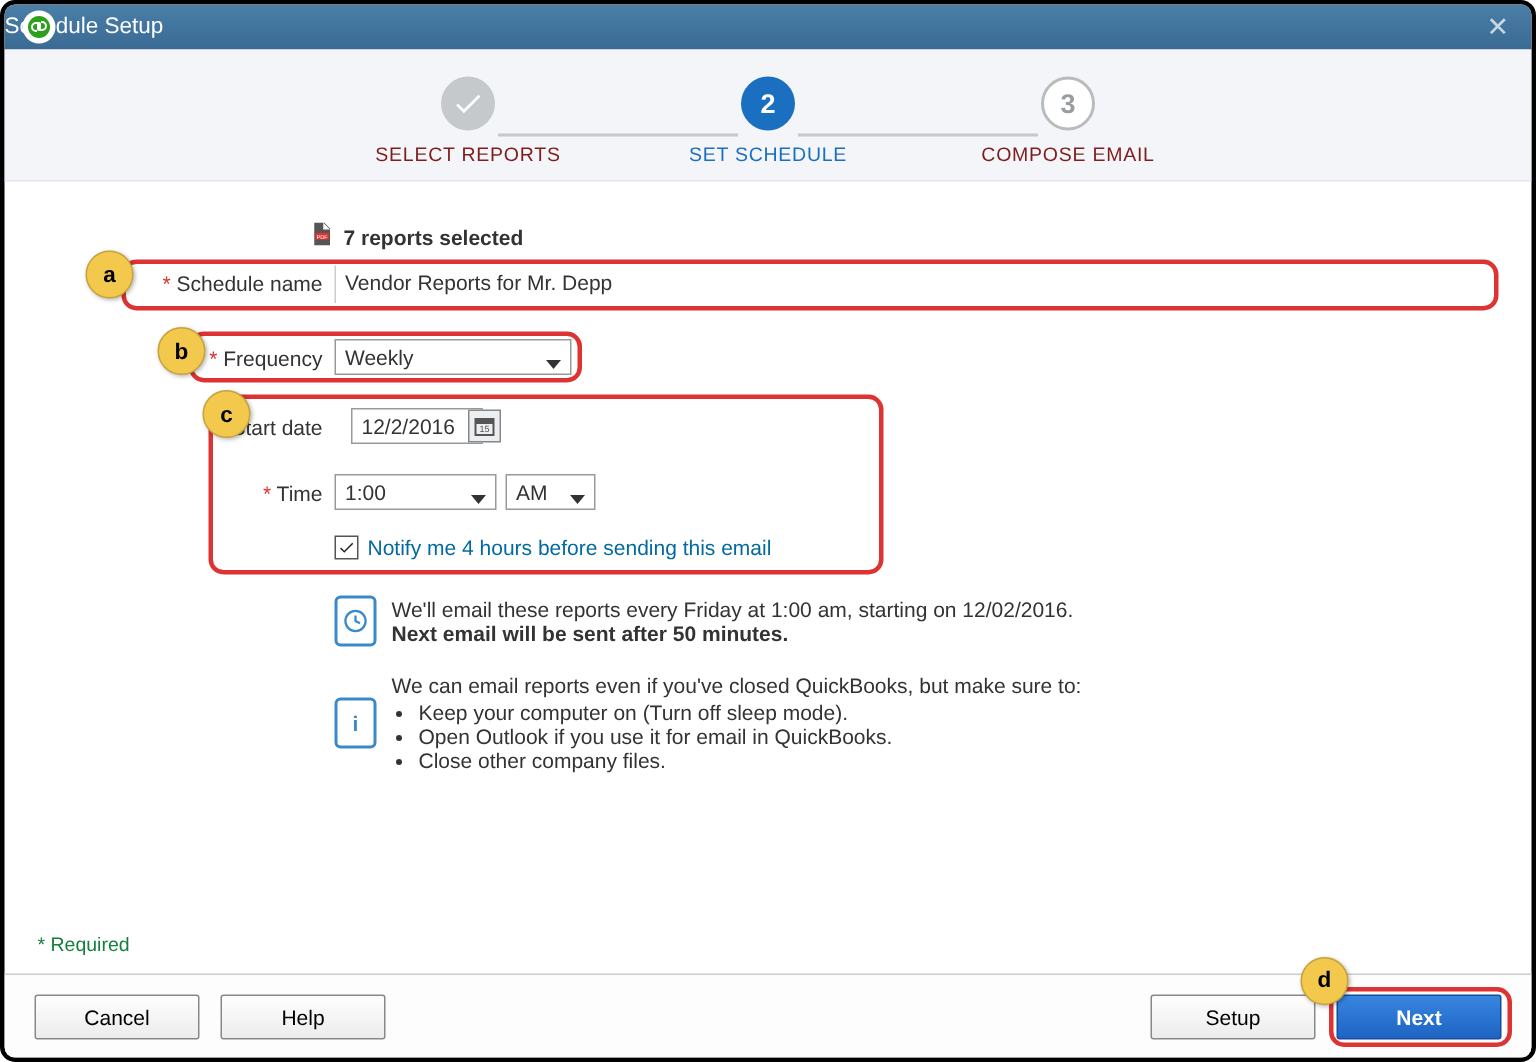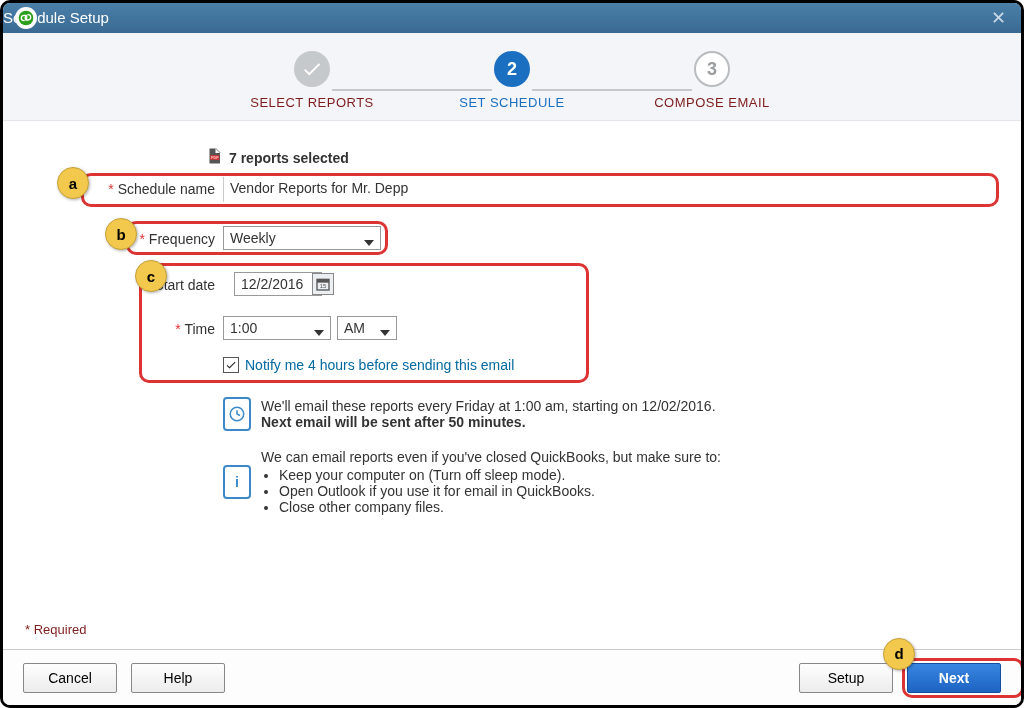--- a/index.html
+++ b/index.html
@@ -187,40 +187,40 @@
   color: #3b89c9;
   font-weight: bold;
 }
 .info-block ul { margin-top: 2px; padding-left: 18px; }
 .info-block b { font-weight: bold; }
 
 .required-note {
   position: absolute;
   left: 10px;
   bottom: 8px;
-  color: #7f1d1d;
+  color: #15803d;
   font-size: 13px;
   text-align: center;
 }
 
 .button-bar {
   position: absolute;
   left: 0; right: 0; bottom: 0;
   height: 56px;
   border-top: 1px solid #ccc;
   background: #fdfdfd;
   display: flex;
   align-items: center;
   padding: 0 20px;
 }
 .btn {
   border: 1px solid #888;
   background: linear-gradient(#fefefe, #ececec);
   font-size: 14px;
-  width: 94px;
+  width: 110px;
   height: 30px;
   text-align: center;
   line-height: 28px;
   cursor: pointer;
   border-radius: 2px;
 }
 .btn.primary {
   background: linear-gradient(#3886e0, #1e63c3);
   color: #fff;
   border-color: #164e9d;

